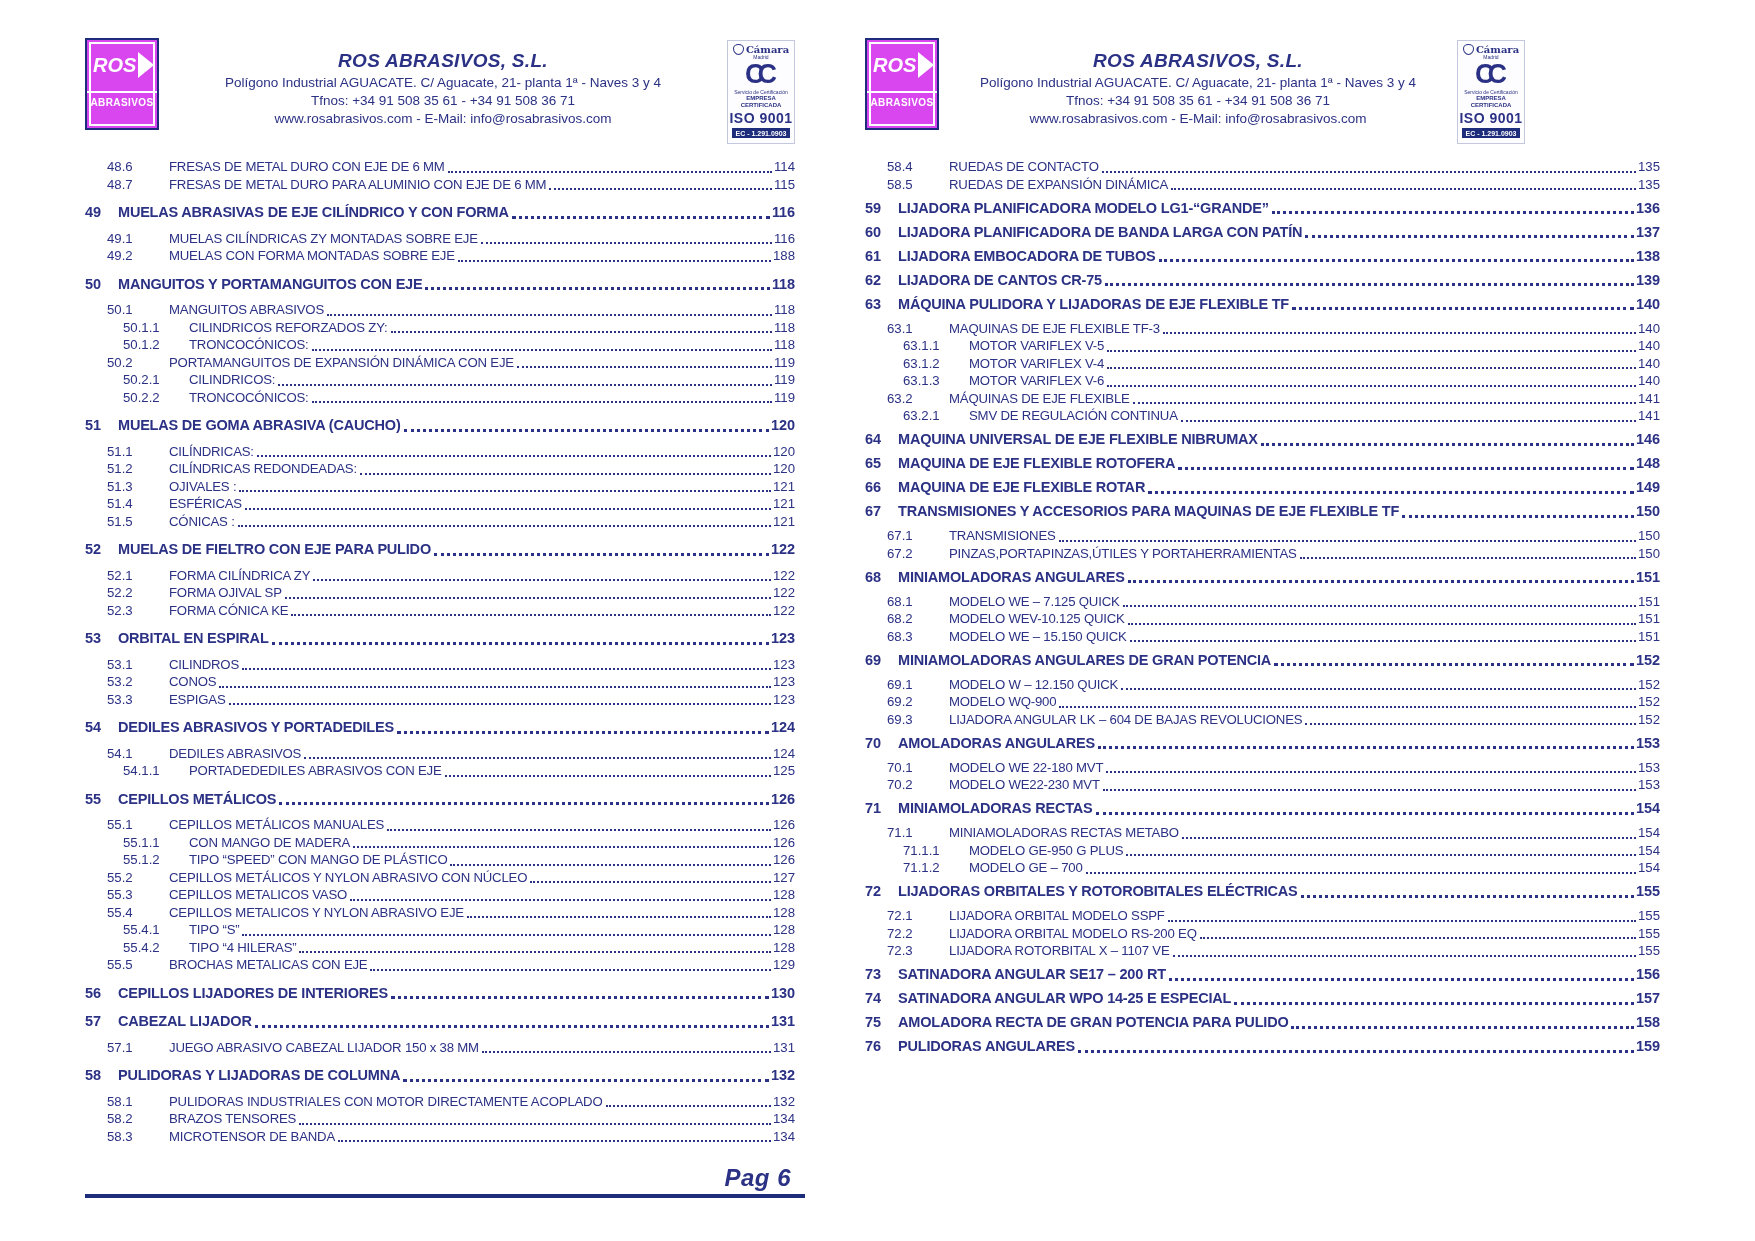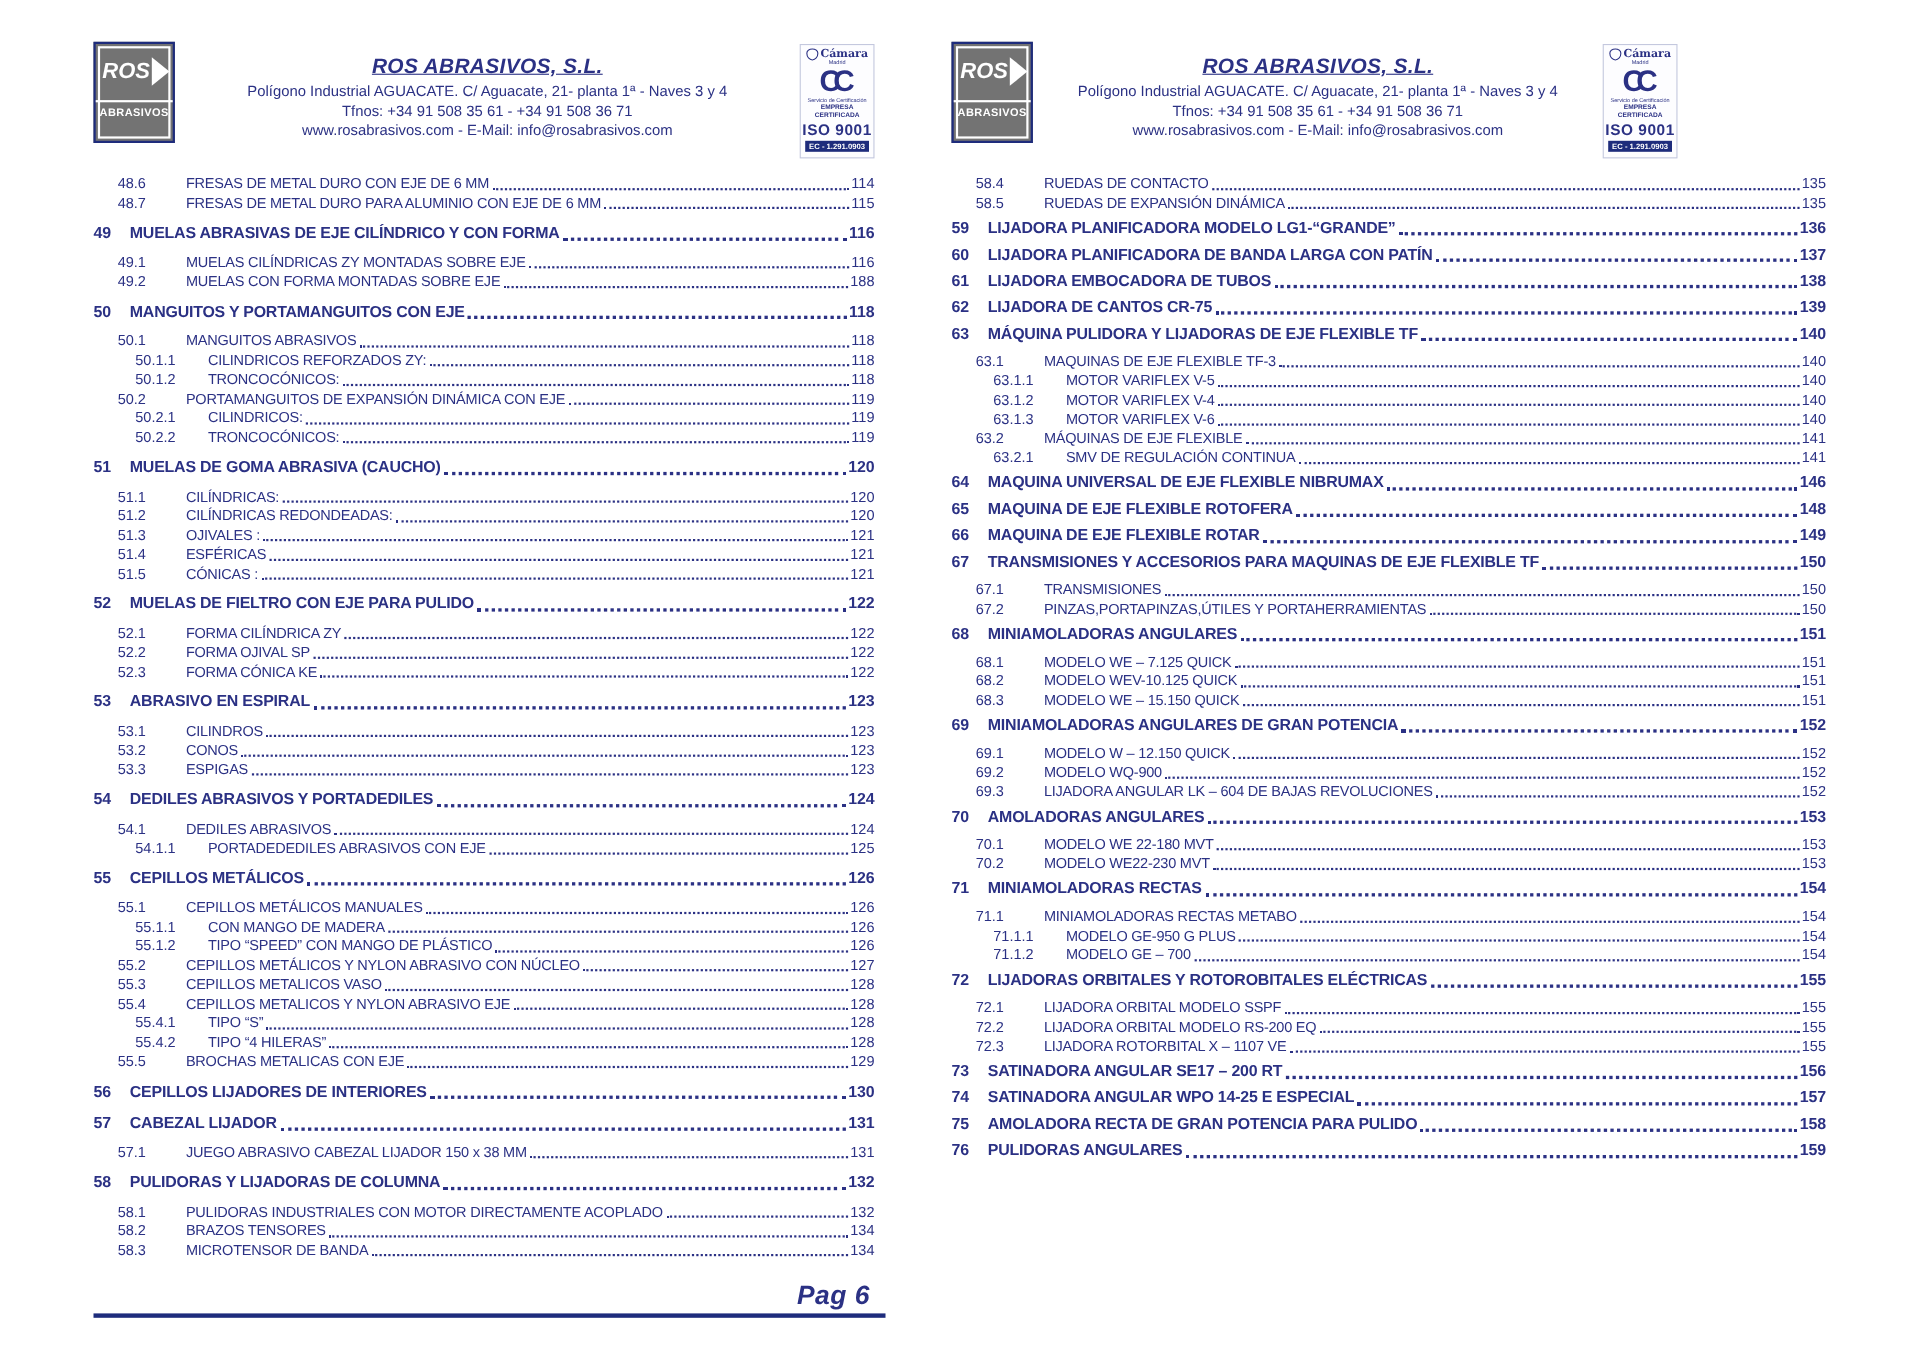--- a/index.html
+++ b/index.html
@@ -9,42 +9,42 @@
   }
   .page { position:absolute; top:38px; }
   .page.p6 { left:85px;  width:710px; height:1160px; }
   .page.p7 { left:865px; width:795px; height:1160px; }
 
   
   .hdr { display:flex; align-items:flex-start; }
   .p6 .hdr { width:710px; }
   .p7 .hdr { width:660px; }
   .logo {
-    flex:none; width:74px; height:92px; background:#737373;
+    flex:none; width:74px; height:92px; background:#d946ef;
     border:2px solid #1e2c7c; position:relative; box-sizing:border-box;
   }
   .logo-inner {
     position:absolute; inset:2px; border:2px solid #ffffff; box-sizing:border-box;
   }
   .logo-ros {
     position:absolute; top:14px; left:6px; color:#fff; font-weight:bold;
     font-size:20px; font-style:italic; letter-spacing:0;
   }
   .logo-arrow {
     position:absolute; top:12px; right:3px; width:0; height:0;
     border-left:16px solid #ffffff; border-top:13px solid transparent;
     border-bottom:13px solid transparent;
   }
   .logo-abrasivos {
     position:absolute; bottom:20px; left:0; right:0; text-align:center;
     color:#fff; font-weight:bold; font-size:10px; letter-spacing:.4px;
     border-top:2px solid #ffffff; padding-top:4px;
   }
   .hdr-center { flex:1; text-align:center; padding-top:12px; }
-  .hdr-title { font-size:19px; font-weight:bold; font-style:italic; letter-spacing:.3px;text-decoration:underline; }
+  .hdr-title { font-size:19px; font-weight:bold; font-style:italic; letter-spacing:.3px; }
   .hdr-line  { font-size:13.5px; margin-top:3px; }
 
   .badge {
     flex:none; width:68px; height:104px; margin-top:2px;
     border:1px solid #c4c8de; box-sizing:border-box; text-align:center;
     display:flex; flex-direction:column; align-items:center; padding-top:3px;
     background:#fdfdff;
   }
   .badge-camara-row { display:flex; align-items:center; gap:2px; }
   .badge-shield {
@@ -244,21 +244,21 @@
         <span class="pg">122</span>
       </div>
       <div class="toc-row level-2">
         <span class="num">52.3</span>
         <span class="title">FORMA CÓNICA KE</span>
         <span class="leader"></span>
         <span class="pg">122</span>
       </div>
       <div class="toc-row level-1">
         <span class="num">53</span>
-        <span class="title">ABRASIVO EN ESPIRAL</span>
+        <span class="title">ORBITAL EN ESPIRAL</span>
         <span class="leader"></span>
         <span class="pg">123</span>
       </div>
       <div class="toc-row level-2">
         <span class="num">53.1</span>
         <span class="title">CILINDROS</span>
         <span class="leader"></span>
         <span class="pg">123</span>
       </div>
       <div class="toc-row level-2">

